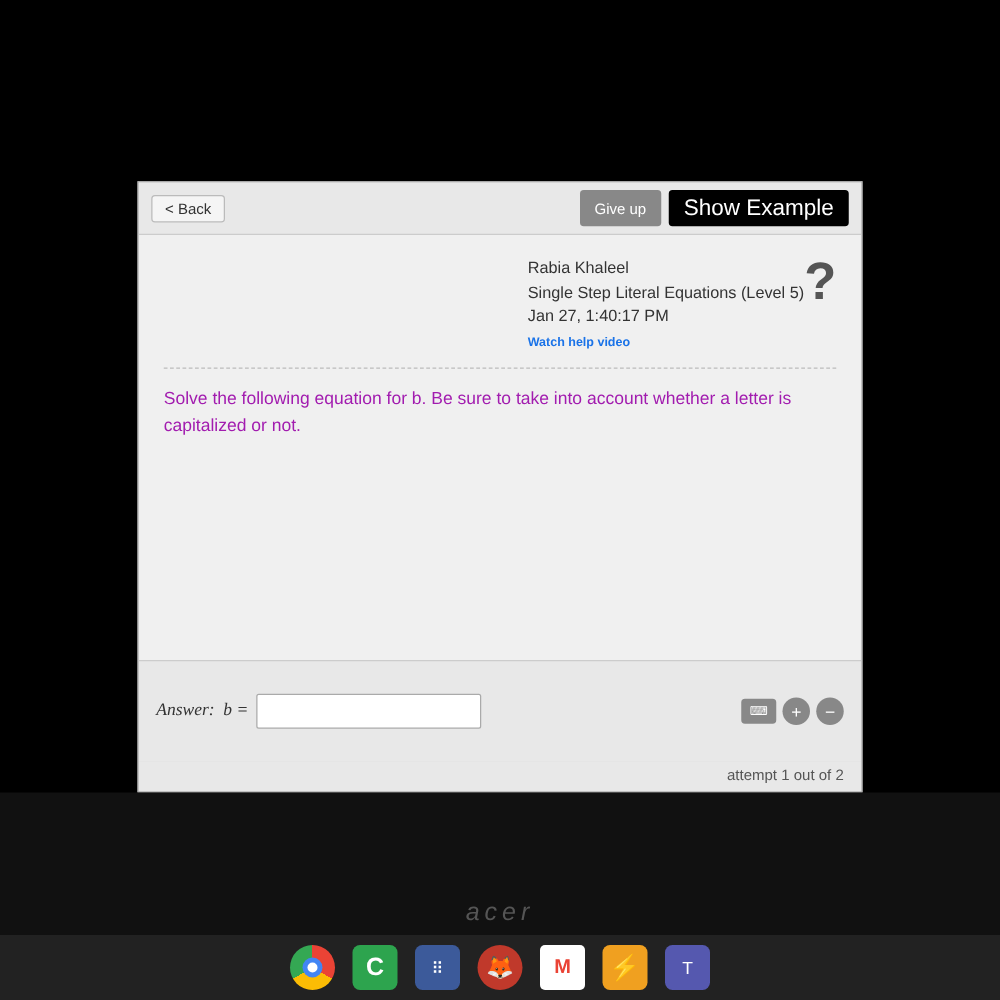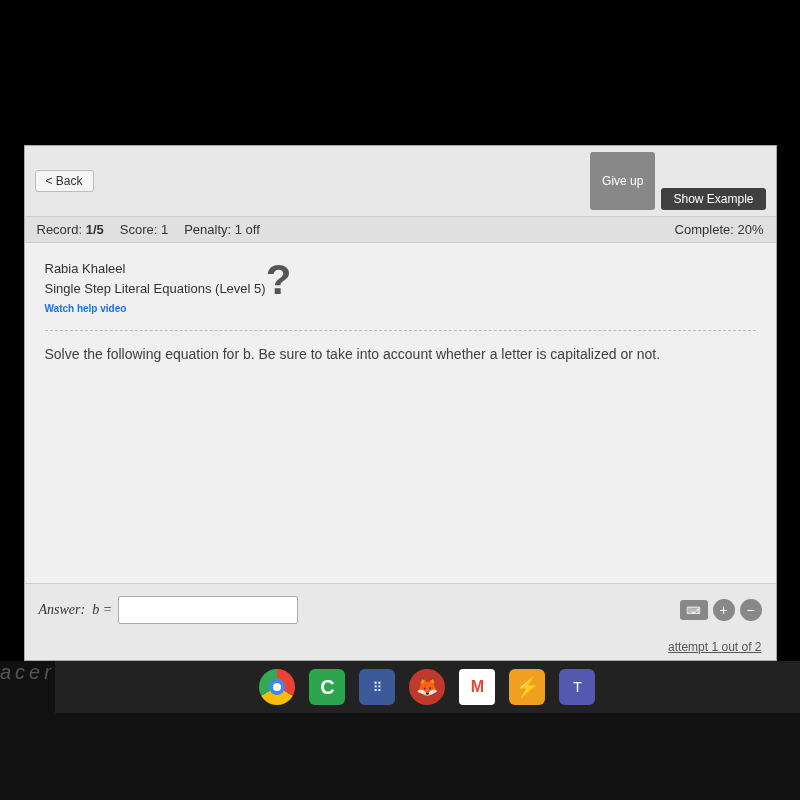--- a/index.html
+++ b/index.html
@@ -16,21 +16,21 @@
       justify-content: flex-start;
     }
 
     .black-top {
       width: 100%;
       height: 145px;
       background: #000;
     }
 
     .main-container {
-      width: 753px;
+      width: 580px;
       background: #d8d8d8;
       border: 1px solid #aaa;
       flex-shrink: 0;
     }
 
     
     .nav-bar {
       background: #e8e8e8;
       border-bottom: 1px solid #ccc;
       padding: 6px 10px;
@@ -58,28 +58,27 @@
       background: #888;
       border: none;
       border-radius: 3px;
       padding: 0 12px;
       font-size: 12px;
       cursor: pointer;
       color: #fff;
     }
 
     .show-example-btn {
-      background: #404040;
+      background: #000000;
       border: none;
       border-radius: 3px;
       padding: 4px 12px;
-      font-size: 12px;
-      cursor: pointer;
-      color: #fff;
-      margin-top: 36px;
+      font-size: 18px;
+      cursor: pointer;
+      color: #fff;
     }
 
     
     .record-bar {
       background: #e0e0e0;
       border-bottom: 1px solid #ccc;
       padding: 5px 12px;
       display: flex;
       justify-content: space-between;
       align-items: center;
@@ -99,21 +98,21 @@
 
     
     .content-area {
       background: #f0f0f0;
       padding: 16px 20px 12px 20px;
       min-height: 340px;
     }
 
     .header-section {
       display: flex;
-      justify-content: flex-start;
+      justify-content: flex-end;
       align-items: flex-start;
       margin-bottom: 10px;
     }
 
     .student-info {
       font-size: 13px;
       color: #333;
       line-height: 1.5;
     }
 
@@ -134,39 +133,39 @@
     }
 
     .divider {
       border: none;
       border-top: 1px dashed #bbb;
       margin: 12px 0;
     }
 
     .problem-text {
       font-size: 14px;
-      color: #404040;
+      color: #a21caf;
       line-height: 1.6;
       margin-bottom: 35px;
     }
 
     .equation-display {
       text-align: center;
       font-size: 22px;
       font-style: italic;
       color: #222;
       margin: 24px 0 24px 0;
       font-family: "Times New Roman", Times, serif;
     }
 
     
     .answer-area {
       background: #e8e8e8;
       border-top: 1px solid #ccc;
-      padding: 12px 14px;
+      padding: 26px 14px;
       display: flex;
       align-items: center;
       justify-content: space-between;
       flex-wrap: wrap;
       gap: 8px;
     }
 
     .answer-left {
       display: flex;
       align-items: center;
@@ -231,30 +230,29 @@
       cursor: pointer;
       line-height: 1;
     }
 
     .attempt-text {
       text-align: right;
       padding: 4px 14px 6px 0;
       font-size: 12px;
       color: #555;
       background: #e8e8e8;
-      text-decoration: underline;
     }
 
     
     .black-bottom {
       width: 100%;
       flex: 1;
       background: #111;
       display: flex;
-      flex-direction: row;
+      flex-direction: column;
       justify-content: flex-end;
     }
 
     .taskbar {
       width: 100%;
       height: 52px;
       background: #222;
       display: flex;
       align-items: center;
       justify-content: center;
@@ -294,46 +292,27 @@
 <div class="main-container">
 
   <div class="nav-bar">
     <button class="back-btn">&lt; Back</button>
     <div class="nav-right">
       <button class="give-up-btn">Give up</button>
       <button class="show-example-btn">Show Example</button>
     </div>
   </div>
 
-  <div class="record-bar">
-    <div class="record-left">
-      <span>
-        <span>Record:</span>
-        <strong>1/5</strong>
-      </span>
-      <span>
-        <span>Score:</span>
-        <span>1</span>
-      </span>
-      <span>
-        <span>Penalty:</span>
-        <span>1 off</span>
-      </span>
-    </div>
-    <div class="complete-text">
-      <span>Complete:</span>
-      <span>20%</span>
-    </div>
-  </div>
 
   <div class="content-area">
     <div class="header-section">
       <div class="student-info">
         <div>Rabia Khaleel</div>
         <div>Single Step Literal Equations (Level 5)</div>
+        <div>Jan 27, 1:40:17 PM</div>
         <a class="watch-help">Watch help video</a>
       </div>
       <div class="help-icon">?</div>
     </div>
 
     <hr class="divider">
 
     <div class="problem-text">Solve the following equation for b. Be sure to take into account whether a letter is capitalized or not.</div>
 
   </div>

